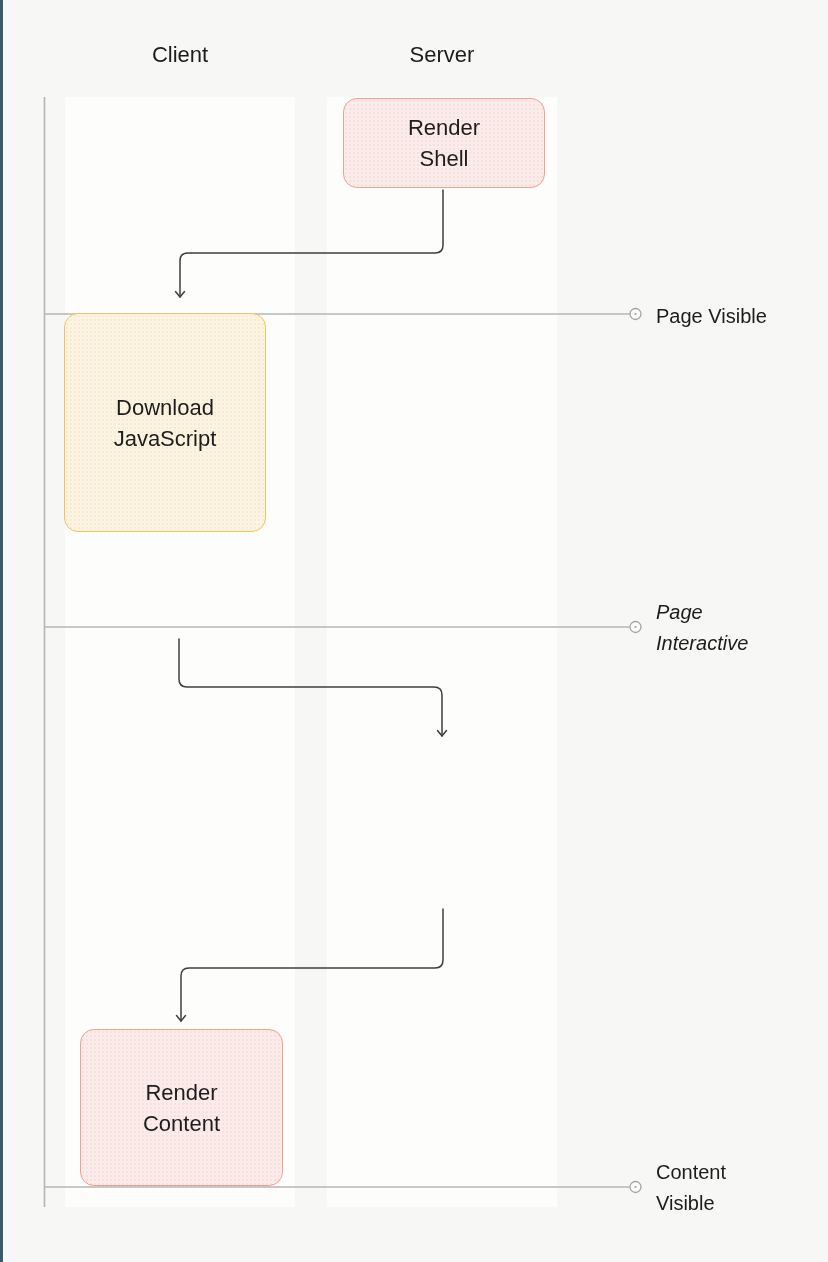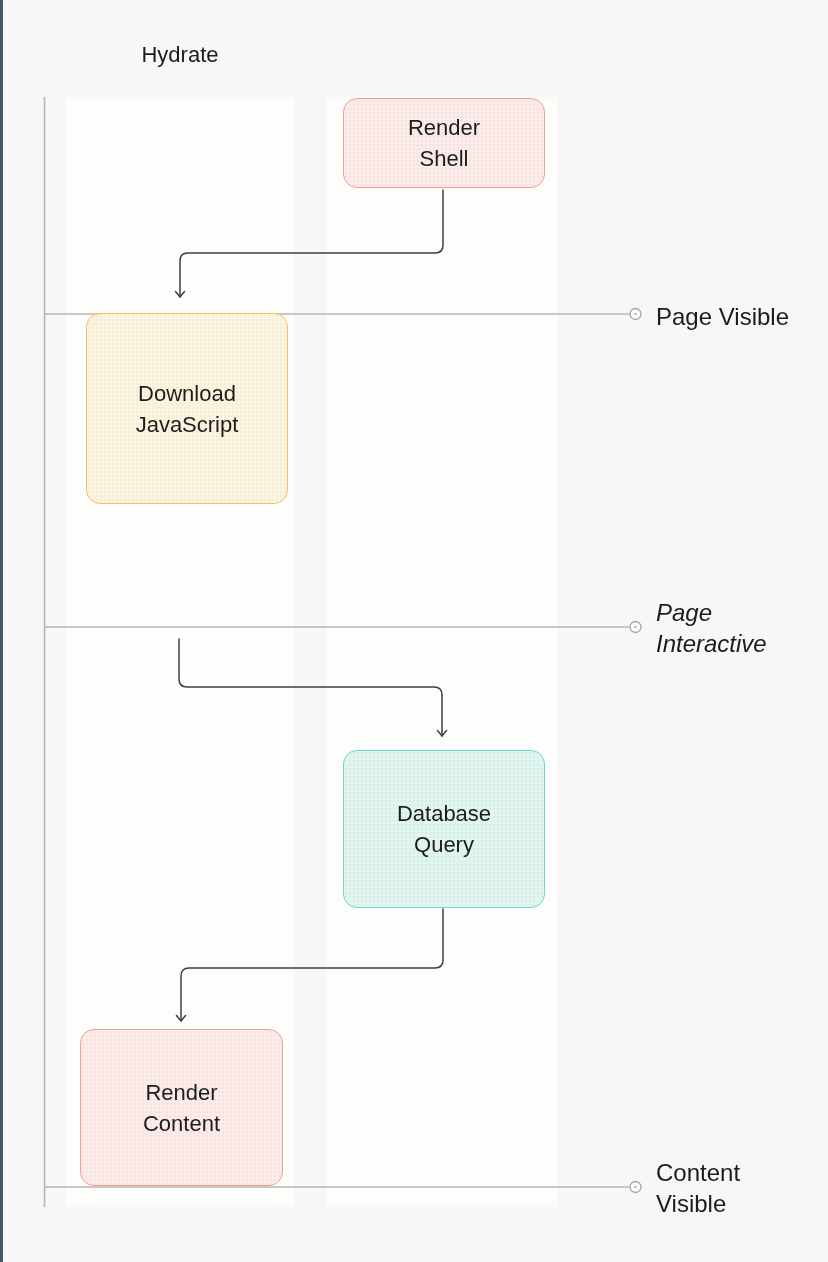--- a/index.html
+++ b/index.html
@@ -44,43 +44,44 @@
     border-radius: 14px;
     border: 1.6px solid;
     display: flex; align-items: center; justify-content: center;
     text-align: center;
     white-space: pre-line;
     font-size: 22px; line-height: 31px; color: #1d1d1d;
     background-image: radial-gradient(rgba(60,80,80,0.055) 1px, transparent 1px);
     background-size: 4px 4px;
   }
   .node-render-shell       { left: 343px; top:  98px; width: 202px; height:  90px; background-color: #fcebe8; border-color: #f0a093; }
-  .node-download-javascript{ left:  86px; top: 313px; width: 202px; height: 191px; background-color: #fdf4e0; border-color: #f6c062; }
+  .node-download-javascript{ left:  64px; top: 313px; width: 202px; height: 219px; background-color: #fdf4e0; border-color: #f6c062; }
   .node-hydrate            { left:  81px; top: 533px; width: 202px; height:  95px; background-color: #eaf5fc; border-color: #9fdcf2; }
   .node-database-query     { left: 343px; top: 750px; width: 202px; height: 158px; background-color: #e1f6f1; border-color: #6ed8cc; }
   .node-render-content     { left:  80px; top: 1029px; width: 203px; height: 157px; background-color: #fcebe8; border-color: #f0a093; }
   .milestone-label {
     position: absolute; left: 656px; width: 165px;
     transform: translateY(-50%);
     white-space: pre-line;
-    font-size: 24px; line-height: 31px; color: #1c1c1c;
+    font-size: 20px; line-height: 31px; color: #1c1c1c;
   }
   .ml-1 { top: 316px; }
   .ml-2 { top: 628px; font-style: italic; }
   .ml-3 { top: 1188px; }
 </style>
 </head>
 <body>
 
 <div class="canvas">
 
   <div class="lane lane-client"></div>
   <div class="lane lane-server"></div>
 
-  <div class="lane-header client">Hydrate</div>
+  <div class="lane-header client">Client</div>
+  <div class="lane-header server">Server</div>
 
   <svg class="overlay" viewBox="0 0 828 1262" xmlns="http://www.w3.org/2000/svg">
     <defs>
       <marker id="arrowhead" viewBox="-7 -6 9 12" markerWidth="9" markerHeight="12" refX="0" refY="0" orient="auto" markerUnits="userSpaceOnUse">
         <path d="M -5.5 -4.5 L 0 0 L -5.5 4.5" fill="none" stroke="#3f3f3f" stroke-width="1.5" stroke-linecap="round" stroke-linejoin="round"></path>
       </marker>
     </defs>
 
     <path d="M 44.5 97 V 1207" stroke="#b6b6b4" stroke-width="1.6" fill="none"></path>
 
@@ -103,22 +104,20 @@
 
     <path d="M 443 190 V 245 Q 443 253 435 253 L 188 253 Q 180 253 180 261 V 297" stroke="#3f3f3f" stroke-width="1.5" fill="none" stroke-linecap="round" marker-end="url(#arrowhead)"></path>
     <path d="M 179 639 V 679 Q 179 687 187 687 L 434 687 Q 442 687 442 695 V 736" stroke="#3f3f3f" stroke-width="1.5" fill="none" stroke-linecap="round" marker-end="url(#arrowhead)"></path>
     <path d="M 443 909 V 960 Q 443 968 435 968 L 189 968 Q 181 968 181 976 V 1021" stroke="#3f3f3f" stroke-width="1.5" fill="none" stroke-linecap="round" marker-end="url(#arrowhead)"></path>
   </svg>
 
   <div class="node node-render-shell">Render
 Shell</div>
   <div class="node node-download-javascript">Download
 JavaScript</div>
-  <div class="node node-database-query">Database
-Query</div>
   <div class="node node-render-content">Render
 Content</div>
 
   <div class="milestone-label ml-1">Page Visible</div>
   <div class="milestone-label ml-2">Page
 Interactive</div>
   <div class="milestone-label ml-3">Content
 Visible</div>
 
   <div class="window-edge"></div>

